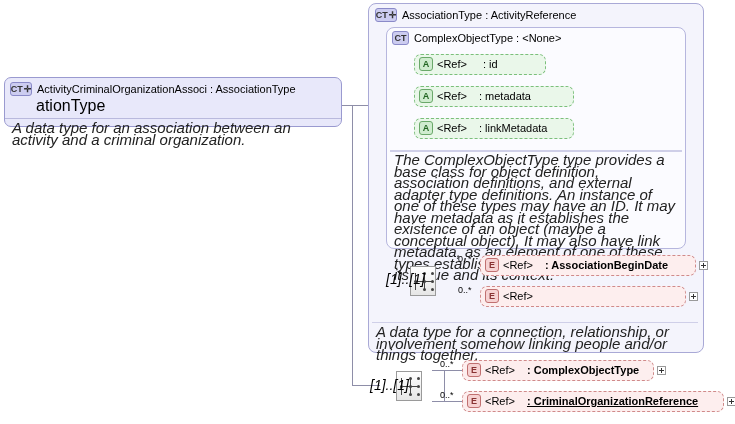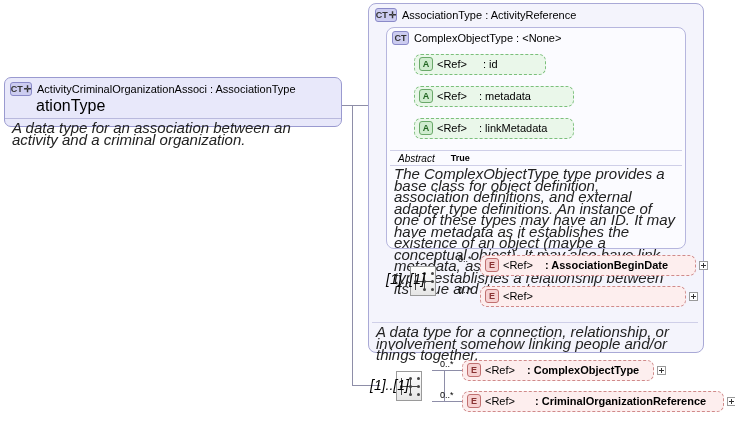--- a/index.html
+++ b/index.html
@@ -290,24 +290,20 @@
   <div class="node node-attr" style="left:414px; top:118px; width:160px; height:21px;">
     <div class="hdr" style="padding:2px 5px 2px 4px; gap:4px;">
       <span class="badge badge-a">A</span>
       <span class="mono-ref">&lt;Ref&gt;</span>
       <span class="mono-ref" style="margin-left:8px;">: linkMetadata</span>
     </div>
   </div>
 
   <div class="abs" style="left:390px; top:150px; width:292px;">
     <div class="divider-light"></div>
-    <div class="abstract-row">
-      <span class="abstract-label">Abstract</span>
-      <span class="abstract-val">True</span>
-    </div>
     <div class="divider-light"></div>
     <div class="desc" style="padding:2px 6px 2px 4px;">The ComplexObjectType type provides a base class for object definition, association definitions, and external adapter type definitions. An instance of one of these types may have an ID. It may have metadata as it establishes the existence of an object (maybe a conceptual object). It may also have link metadata, as an element of one of these types establishes a relationship between its value and its context.</div>
   </div>
 
   <div class="seq" style="left:410px; top:266px;">
     <div class="bar" style="left:4px; top:14px; width:18px; height:1px;"></div>
     <div class="bar" style="left:4px; top:6px; width:1px; height:17px;"></div>
     <div class="bar" style="left:13px; top:6px; width:1px; height:17px;"></div>
     <i style="left:3px; top:13px;"></i>
     <i style="left:12px; top:5px;"></i>
@@ -360,18 +356,18 @@
       <span class="mono-ref" style="margin-left:8px; font-weight:bold;">: ComplexObjectType</span>
     </div>
   </div>
   <div class="expander" style="left:657px; top:366px;"></div>
 
   <div class="occ" style="left:440px; top:390px;">0..*</div>
   <div class="node node-elem" style="left:462px; top:391px; width:262px; height:21px;">
     <div class="hdr" style="padding:2px 5px 2px 4px; gap:4px;">
       <span class="badge badge-e">E</span>
       <span class="mono-ref">&lt;Ref&gt;</span>
-      <span class="mono-ref" style="margin-left:16px; font-weight:bold;">: CriminalOrganizationReference</span>
+      <span class="mono-ref" style="margin-left:8px; font-weight:bold;text-decoration:underline;">: CriminalOrganizationReference</span>
     </div>
   </div>
   <div class="expander" style="left:727px; top:397px;"></div>
 
 </div>
 
 </body></html>

